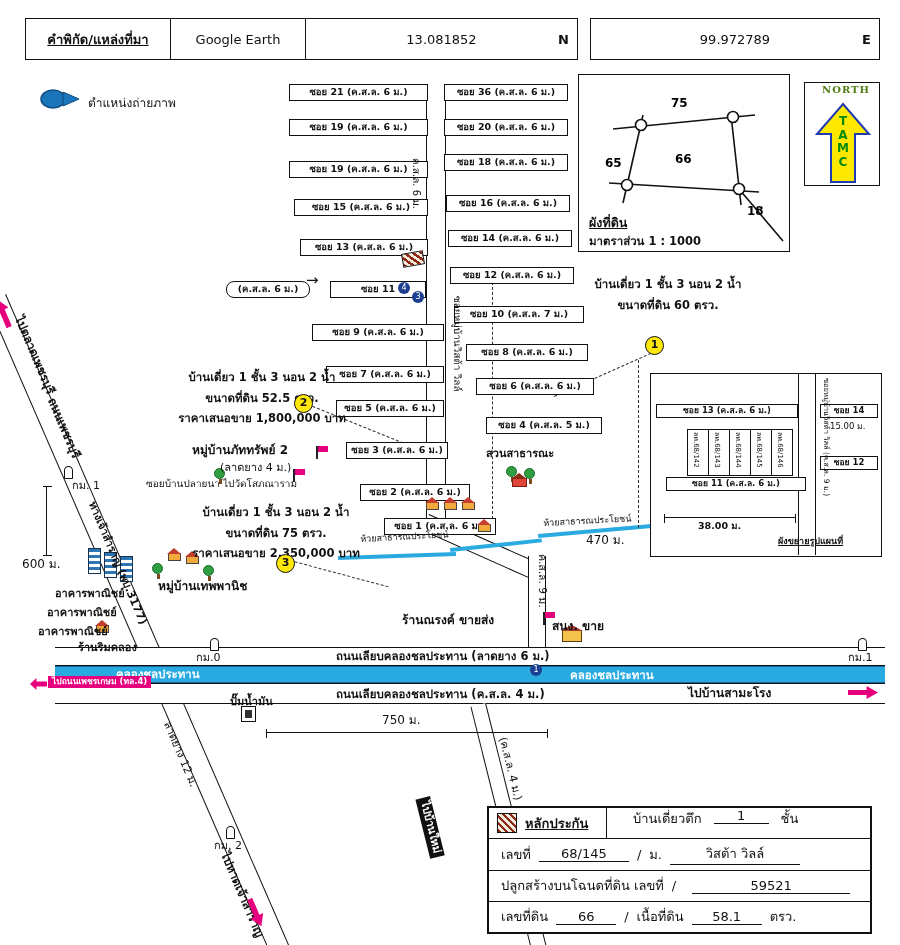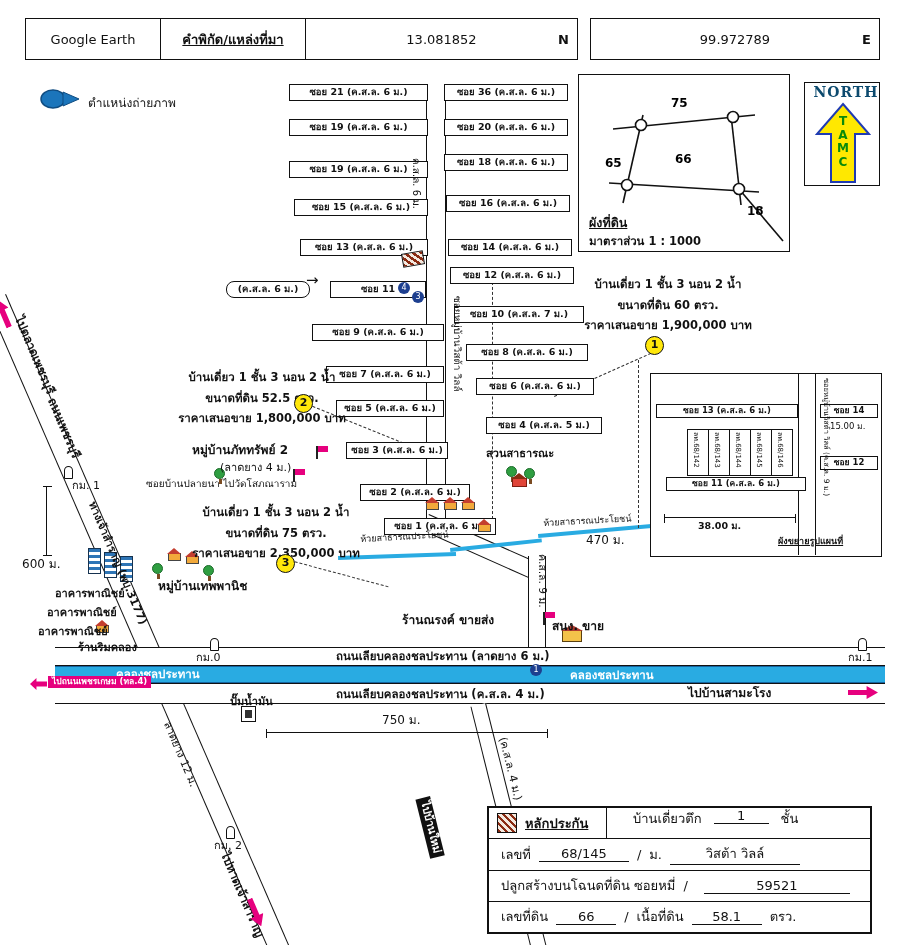--- a/index.html
+++ b/index.html
@@ -67,21 +67,21 @@
   .hc2{width:135px;border-right:1.6px solid #111;}
   .hc3{flex:1;position:relative;}
   .dir{position:absolute;right:8px;font-weight:bold;}
 
   
   #legend{position:absolute;left:38px;top:86px;z-index:5;}
   #legend .cam-label{position:absolute;left:50px;top:7px;font-size:12px;white-space:nowrap;}
 
   
   #north{position:absolute;left:804px;top:82px;width:76px;height:104px;border:1.8px solid #111;background:#fff;z-index:6;text-align:center;}
-  #north .nt{font-family:"DejaVu Serif","Liberation Serif",serif;font-weight:bold;font-size:14px;color:#0c4a6e;letter-spacing:1px;margin-top:1px;margin-left:8px;}
+  #north .nt{font-family:"DejaVu Serif","Liberation Serif",serif;font-weight:bold;font-size:10px;color:#4d7c0f;letter-spacing:1px;margin-top:1px;margin-left:8px;}
   #north svg{position:absolute;left:0;top:17px;}
   #tamc{position:absolute;left:0;top:32px;width:76px;display:flex;flex-direction:column;align-items:center;font-weight:bold;color:#0a8a0a;font-size:12px;line-height:13.5px;z-index:2;}
 
   
   #plotdiag{position:absolute;left:578px;top:74px;width:212px;height:178px;border:1.8px solid #111;background:#fff;z-index:6;}
   #plotdiag .t1{position:absolute;left:10px;top:138px;font-size:12.5px;font-weight:bold;text-decoration:underline;}
   #plotdiag .t2{position:absolute;left:10px;top:157px;font-size:11.5px;font-weight:bold;}
 
   
   #inset-box{position:absolute;left:650px;top:373px;width:232px;height:184px;border:1.8px solid #111;background:#fff;z-index:2;}
@@ -100,25 +100,25 @@
   .gval{border-bottom:1.3px solid #111;text-align:center;padding:0 4px;}
   .w55{min-width:55px;} .w90{min-width:90px;} .w130{min-width:130px;} .w60{min-width:60px;} .w70{min-width:70px;}
   .flex1{flex:1;margin:0 8px;}
 </style>
 </head>
 <body>
 
 <div id="page">
 
   <div class="hdr" id="hdr1">
+    <div class="hc hc1">
+        <span class="b u">คำพิกัด/แหล่งที่มา</span>
+      </div>
     <div class="hc hc2">
         <span>Google Earth</span>
-      </div>
-    <div class="hc hc1">
-        <span class="b u">คำพิกัด/แหล่งที่มา</span>
       </div>
     <div class="hc hc3">
       <span>13.081852</span>
       <span class="dir">N</span>
     </div>
   </div>
   <div class="hdr" id="hdr2">
     <div class="hc hc3">
       <span>99.972789</span>
       <span class="dir">E</span>
@@ -198,21 +198,21 @@
       </div>
     </div>
     <div class="grow">
       <span>เลขที่</span>
       <span class="gval w90">68/145</span>
       <span>/</span>
       <span>ม.</span>
       <span class="gval w130">วิสต้า วิลล์</span>
     </div>
     <div class="grow">
-      <span>ปลูกสร้างบนโฉนดที่ดิน ซอยหมี่</span>
+      <span>ปลูกสร้างบนโฉนดที่ดิน เลขที่</span>
       <span>/</span>
       <span class="gval flex1">59521</span>
     </div>
     <div class="grow">
       <span>เลขที่ดิน</span>
       <span class="gval w60">66</span>
       <span>/</span>
       <span>เนื้อที่ดิน</span>
       <span class="gval w70">58.1</span>
       <span>ตรว.</span>
@@ -230,21 +230,21 @@
       <div class="soi" style="position: absolute; left: 312px; top: 324px; width: 132px;">ซอย 9 (ค.ส.ล. 6 ม.)</div>
       <div class="soi" style="position: absolute; left: 326px; top: 366px; width: 118px;">ซอย 7 (ค.ส.ล. 6 ม.)</div>
       <div class="soi" style="position: absolute; left: 336px; top: 400px; width: 108px;">ซอย 5 (ค.ส.ล. 6 ม.)</div>
       <div class="soi" style="position: absolute; left: 346px; top: 442px; width: 102px;">ซอย 3 (ค.ส.ล. 6 ม.)</div>
       <div class="soi" style="position: absolute; left: 360px; top: 484px; width: 110px;">ซอย 2 (ค.ส.ล. 6 ม.)</div>
       <div class="soi" style="position: absolute; left: 384px; top: 518px; width: 112px;">ซอย 1 (ค.ส.ล. 6 ม.)</div>
       <div class="soi" style="position: absolute; left: 444px; top: 84px; width: 124px;">ซอย 36 (ค.ส.ล. 6 ม.)</div>
       <div class="soi" style="position: absolute; left: 444px; top: 119px; width: 124px;">ซอย 20 (ค.ส.ล. 6 ม.)</div>
       <div class="soi" style="position: absolute; left: 444px; top: 154px; width: 124px;">ซอย 18 (ค.ส.ล. 6 ม.)</div>
       <div class="soi" style="position: absolute; left: 446px; top: 195px; width: 124px;">ซอย 16 (ค.ส.ล. 6 ม.)</div>
-      <div class="soi" style="position: absolute; left: 448px; top: 230px; width: 124px; margin-top: 9px;">ซอย 14 (ค.ส.ล. 6 ม.)</div>
+      <div class="soi" style="position: absolute; left: 448px; top: 230px; width: 124px;">ซอย 14 (ค.ส.ล. 6 ม.)</div>
       <div class="soi" style="position: absolute; left: 450px; top: 267px; width: 124px;">ซอย 12 (ค.ส.ล. 6 ม.)</div>
       <div class="soi" style="position: absolute; left: 454px; top: 306px; width: 130px; text-align: center;">ซอย 10 (ค.ส.ล. 7 ม.)</div>
       <div class="soi" style="position: absolute; left: 466px; top: 344px; width: 122px;">ซอย 8 (ค.ส.ล. 6 ม.)</div>
       <div class="soi" style="position: absolute; left: 476px; top: 378px; width: 118px;">ซอย 6 (ค.ส.ล. 6 ม.)</div>
       <div class="soi" style="position: absolute; left: 486px; top: 417px; width: 116px;">ซอย 4 (ค.ส.ล. 5 ม.)</div>
       <div class="lbl" style="position: absolute; left: 24px; top: 314px; transform: rotate(67deg); transform-origin: 0px 0px; font-size: 12px; font-weight: bold;">ไปตลาดเพชรบุรี</div>
       <div class="lbl" style="position: absolute; left: 57px; top: 396px; transform: rotate(67deg); transform-origin: 0px 0px; font-size: 12px; font-weight: bold;">ถนนเพชรบุรี</div>
       <div class="lbl" style="position: absolute; left: 97px; top: 500px; transform: rotate(67deg); transform-origin: 0px 0px; font-size: 11px; font-weight: bold;">ทางเจ้าสำราญ (พบ.3177)</div>
       <div class="lbl" style="position: absolute; left: 172px; top: 720px; transform: rotate(67deg); transform-origin: 0px 0px; font-size: 11px;">ลาดยาง 12 ม.</div>
       <div class="lbl" style="position: absolute; left: 230px; top: 850px; transform: rotate(67deg); transform-origin: 0px 0px; font-size: 12px; font-weight: bold;">ไปหาดเจ้าสำราญ</div>
@@ -281,21 +281,20 @@
       <div class="lbl" style="position: absolute; left: 360px; top: 534px; transform: rotate(-3deg); transform-origin: 0px 0px; font-size: 9px;">ห้วยสาธารณประโยชน์</div>
       <div class="lbl" style="position: absolute; left: 543px; top: 518px; transform: rotate(-3deg); transform-origin: 0px 0px; font-size: 9px;">ห้วยสาธารณประโยชน์</div>
       <div class="lbl" style="position: absolute; left: 306px; top: 272px; font-size: 15px;">→</div>
       <div class="lbl" style="position: absolute; left: 698px; top: 521px; font-size: 9.5px; font-weight: bold;">38.00 ม.</div>
       <div class="lbl" style="position: absolute; left: 830px; top: 422px; font-size: 8.5px;">15.00 ม.</div>
       <div class="lbl" style="position: absolute; left: 830px; top: 378px; transform: rotate(90deg); transform-origin: 0px 0px; font-size: 7.5px;">ซอยหมู่บ้านวิสต้า วิลล์ (ค.ส.ล. 9 ม.)</div>
       <div class="lbl" style="position: absolute; left: 778px; top: 536px; font-size: 9px; font-weight: bold; text-decoration: underline;">ผังขยายรูปแผนที่</div>
       <div class="ann" style="position: absolute; left: 578px; top: 274px; width: 180px;">
         <div>บ้านเดี่ยว 1 ชั้น 3 นอน 2 น้ำ</div>
         <div>ขนาดที่ดิน 60 ตรว.</div>
-        <div>ราคาเสนอขาย 1,900,000 บาท</div>
       </div>
       <div class="ycircle" style="position: absolute; left: 645px; top: 336px;">1</div>
       <div class="ann" style="position: absolute; left: 178px; top: 367px; width: 168px;">
         <div>บ้านเดี่ยว 1 ชั้น 3 นอน 2 น้ำ</div>
         <div>ขนาดที่ดิน 52.5 ตรว.</div>
         <div>ราคาเสนอขาย 1,800,000 บาท</div>
       </div>
       <div class="ycircle" style="position: absolute; left: 294px; top: 394px;">2</div>
       <div class="ann" style="position: absolute; left: 192px; top: 502px; width: 168px;">
         <div>บ้านเดี่ยว 1 ชั้น 3 นอน 2 น้ำ</div>

